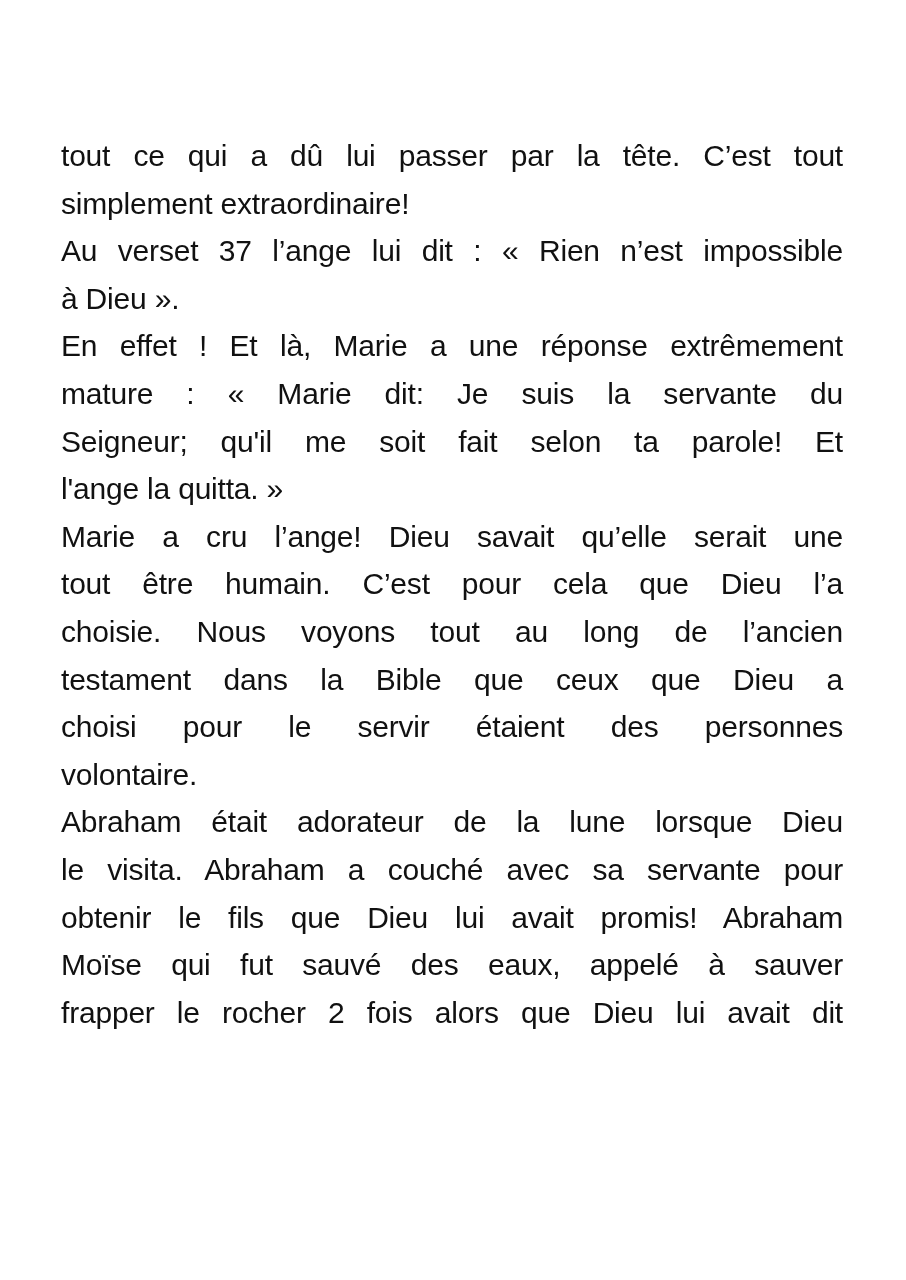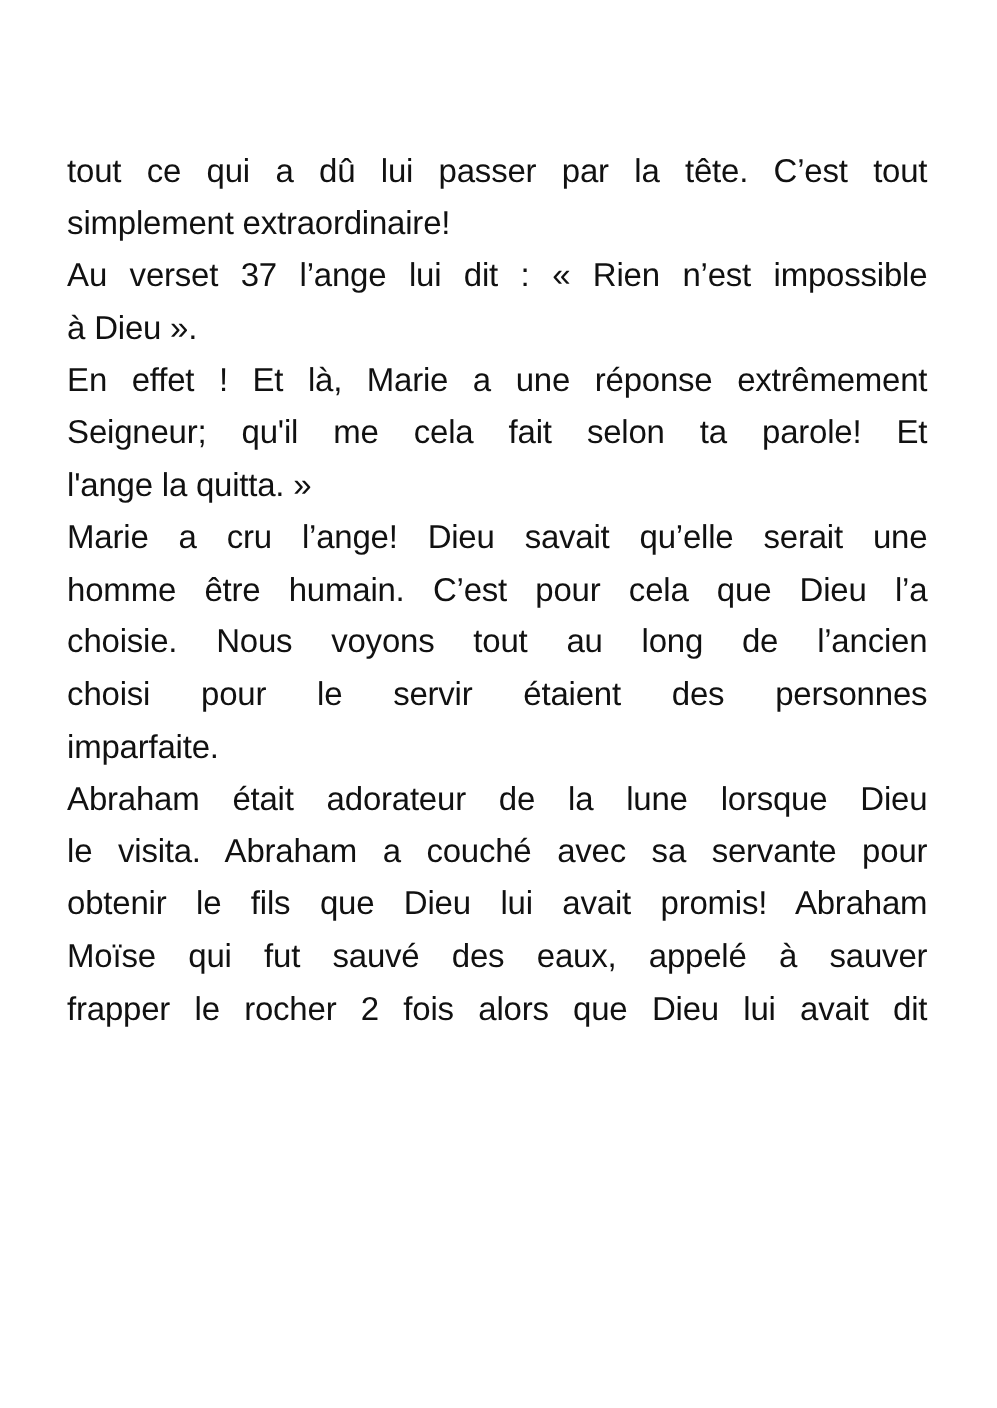--- a/index.html
+++ b/index.html
@@ -43,29 +43,31 @@
   <div class="paragraph">
     <span class="line">tout ce qui a dû lui passer par la tête. C’est tout</span>
     <span class="line last">simplement extraordinaire!</span>
   </div>
   <div class="paragraph">
     <span class="line">Au verset 37 l’ange lui dit : « Rien n’est impossible</span>
     <span class="line last">à Dieu ».</span>
   </div>
   <div class="paragraph">
     <span class="line">En effet ! Et là, Marie a une réponse extrêmement</span>
-    <span class="line">Seigneur; qu'il me cela fait selon ta parole! Et</span>
+    <span class="line">mature : « Marie dit: Je suis la servante du</span>
+    <span class="line">Seigneur; qu'il me soit fait selon ta parole! Et</span>
     <span class="line last">l'ange la quitta. »</span>
   </div>
   <div class="paragraph">
     <span class="line">Marie a cru l’ange! Dieu savait qu’elle serait une</span>
-    <span class="line">homme être humain. C’est pour cela que Dieu l’a</span>
+    <span class="line">tout être humain. C’est pour cela que Dieu l’a</span>
     <span class="line">choisie. Nous voyons tout au long de l’ancien</span>
+    <span class="line">testament dans la Bible que ceux que Dieu a</span>
     <span class="line">choisi pour le servir étaient des personnes</span>
-    <span class="line last">imparfaite.</span>
+    <span class="line last">volontaire.</span>
   </div>
   <div class="paragraph">
     <span class="line">Abraham était adorateur de la lune lorsque Dieu</span>
     <span class="line">le visita. Abraham a couché avec sa servante pour</span>
     <span class="line">obtenir le fils que Dieu lui avait promis! Abraham</span>
   </div>
   <div class="paragraph">
     <span class="line">Moïse qui fut sauvé des eaux, appelé à sauver</span>
     <span class="line">frapper le rocher 2 fois alors que Dieu lui avait dit</span>
   </div>

